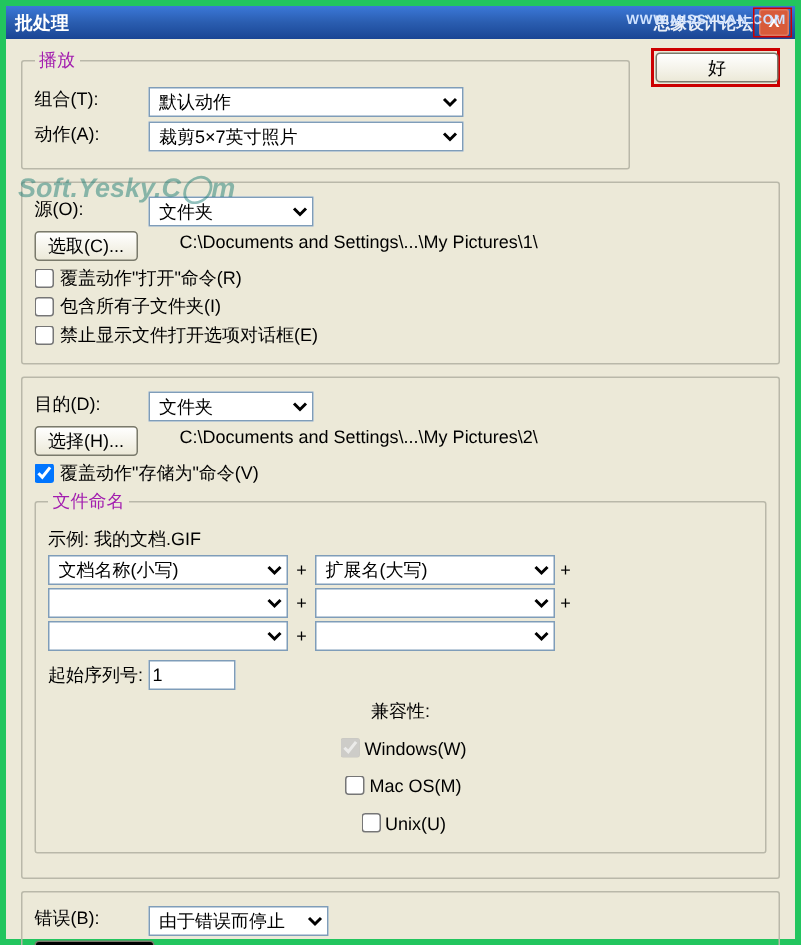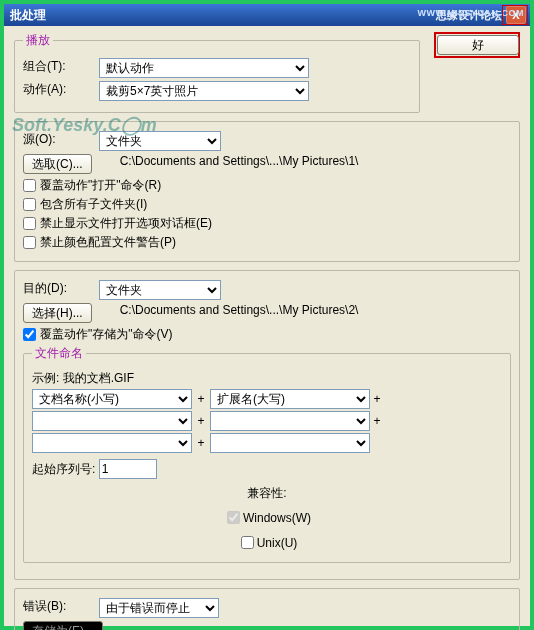--- a/index.html
+++ b/index.html
@@ -72,21 +72,21 @@
   .lbl { width: 56px; text-align: left; }
   .lbl2 { width: 56px; }
   select, input[type=text] {
     height: 20px;
     border: 1px solid #7f9db9;
     background: #fff;
     font-size: 12px;
     padding: 0 2px;
   }
   select.wide { width: 210px; }
-  select.mid { width: 122px; }
+  select.mid { width: 110px; }
   select.small { width: 120px; }
   .smallbtn {
     height: 20px; padding: 0 8px;
     background: linear-gradient(to bottom,#fff,#ece9d8);
     border: 1px solid #7a7a6c;
     border-radius: 3px;
     font-size: 12px; cursor:pointer;
     margin-right: 8px;
   }
   .smallbtn.disabled { color:#999; cursor:default; background:#000000;}
@@ -160,24 +160,20 @@
           <span>覆盖动作"打开"命令(R)</span>
         </div>
       <div class="chk">
           <input type="checkbox" style="">
           <span>包含所有子文件夹(I)</span>
         </div>
       <div class="chk">
           <input type="checkbox" style="">
           <span>禁止显示文件打开选项对话框(E)</span>
         </div>
-      <div class="chk">
-          <input type="checkbox" style="">
-          <span>禁止颜色配置文件警告(P)</span>
-        </div>
     </fieldset>
 
     <fieldset>
       <div class="row">
         <span class="lbl2">目的(D):</span>
         <select class="mid"><option>文件夹</option></select>
       </div>
       <div class="row">
         <button class="smallbtn">选择(H)...</button>
         <span class="path">C:\Documents and Settings\...\My Pictures\2\</span>
@@ -215,20 +211,24 @@
           <input type="text" class="txtnum" value="1" style="">
         </div>
         <div class="row2 compat" style="margin-top:6px">
           <span>兼容性:</span>
           <label>
               <input type="checkbox" checked="" disabled="" style="">
               <span>Windows(W)</span>
             </label>
           <label>
               <input type="checkbox" style="">
+              <span>Mac OS(M)</span>
+            </label>
+          <label>
+              <input type="checkbox" style="">
               <span>Unix(U)</span>
             </label>
         </div>
       </fieldset>
     </fieldset>
 
     <fieldset>
       <div class="row">
         <span class="lbl2">错误(B):</span>
         <select class="small"><option>由于错误而停止</option></select>

